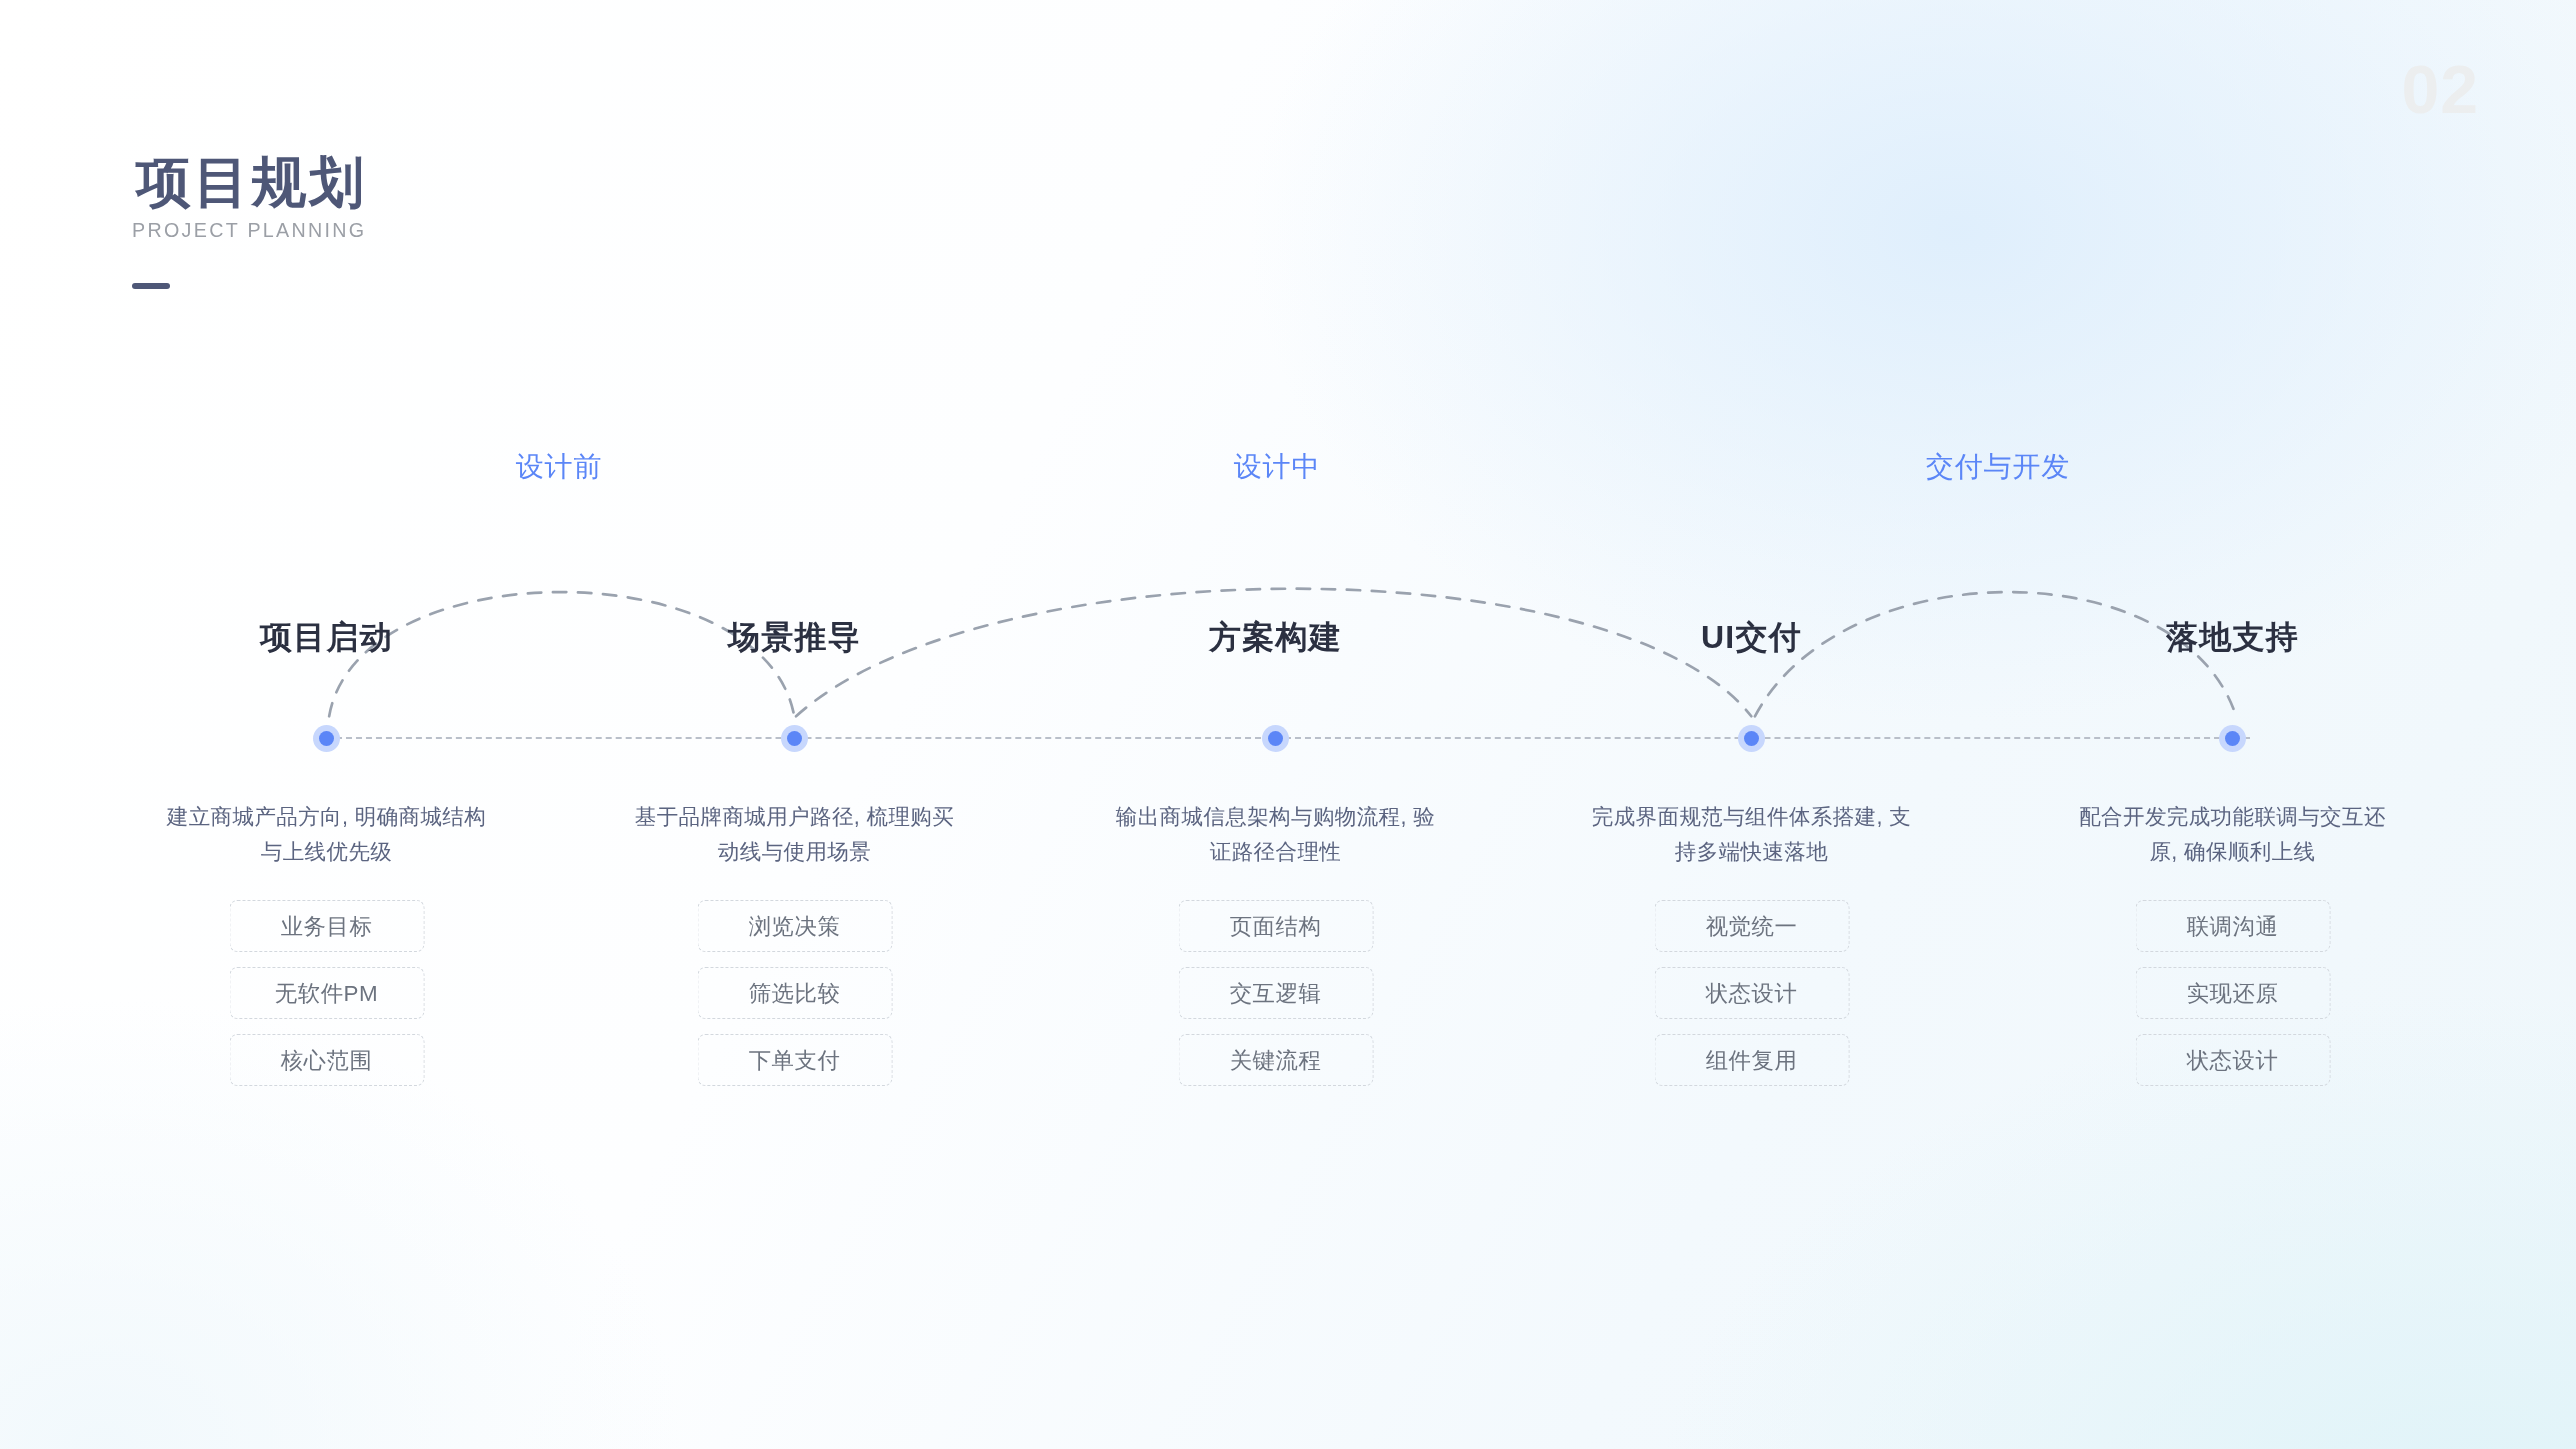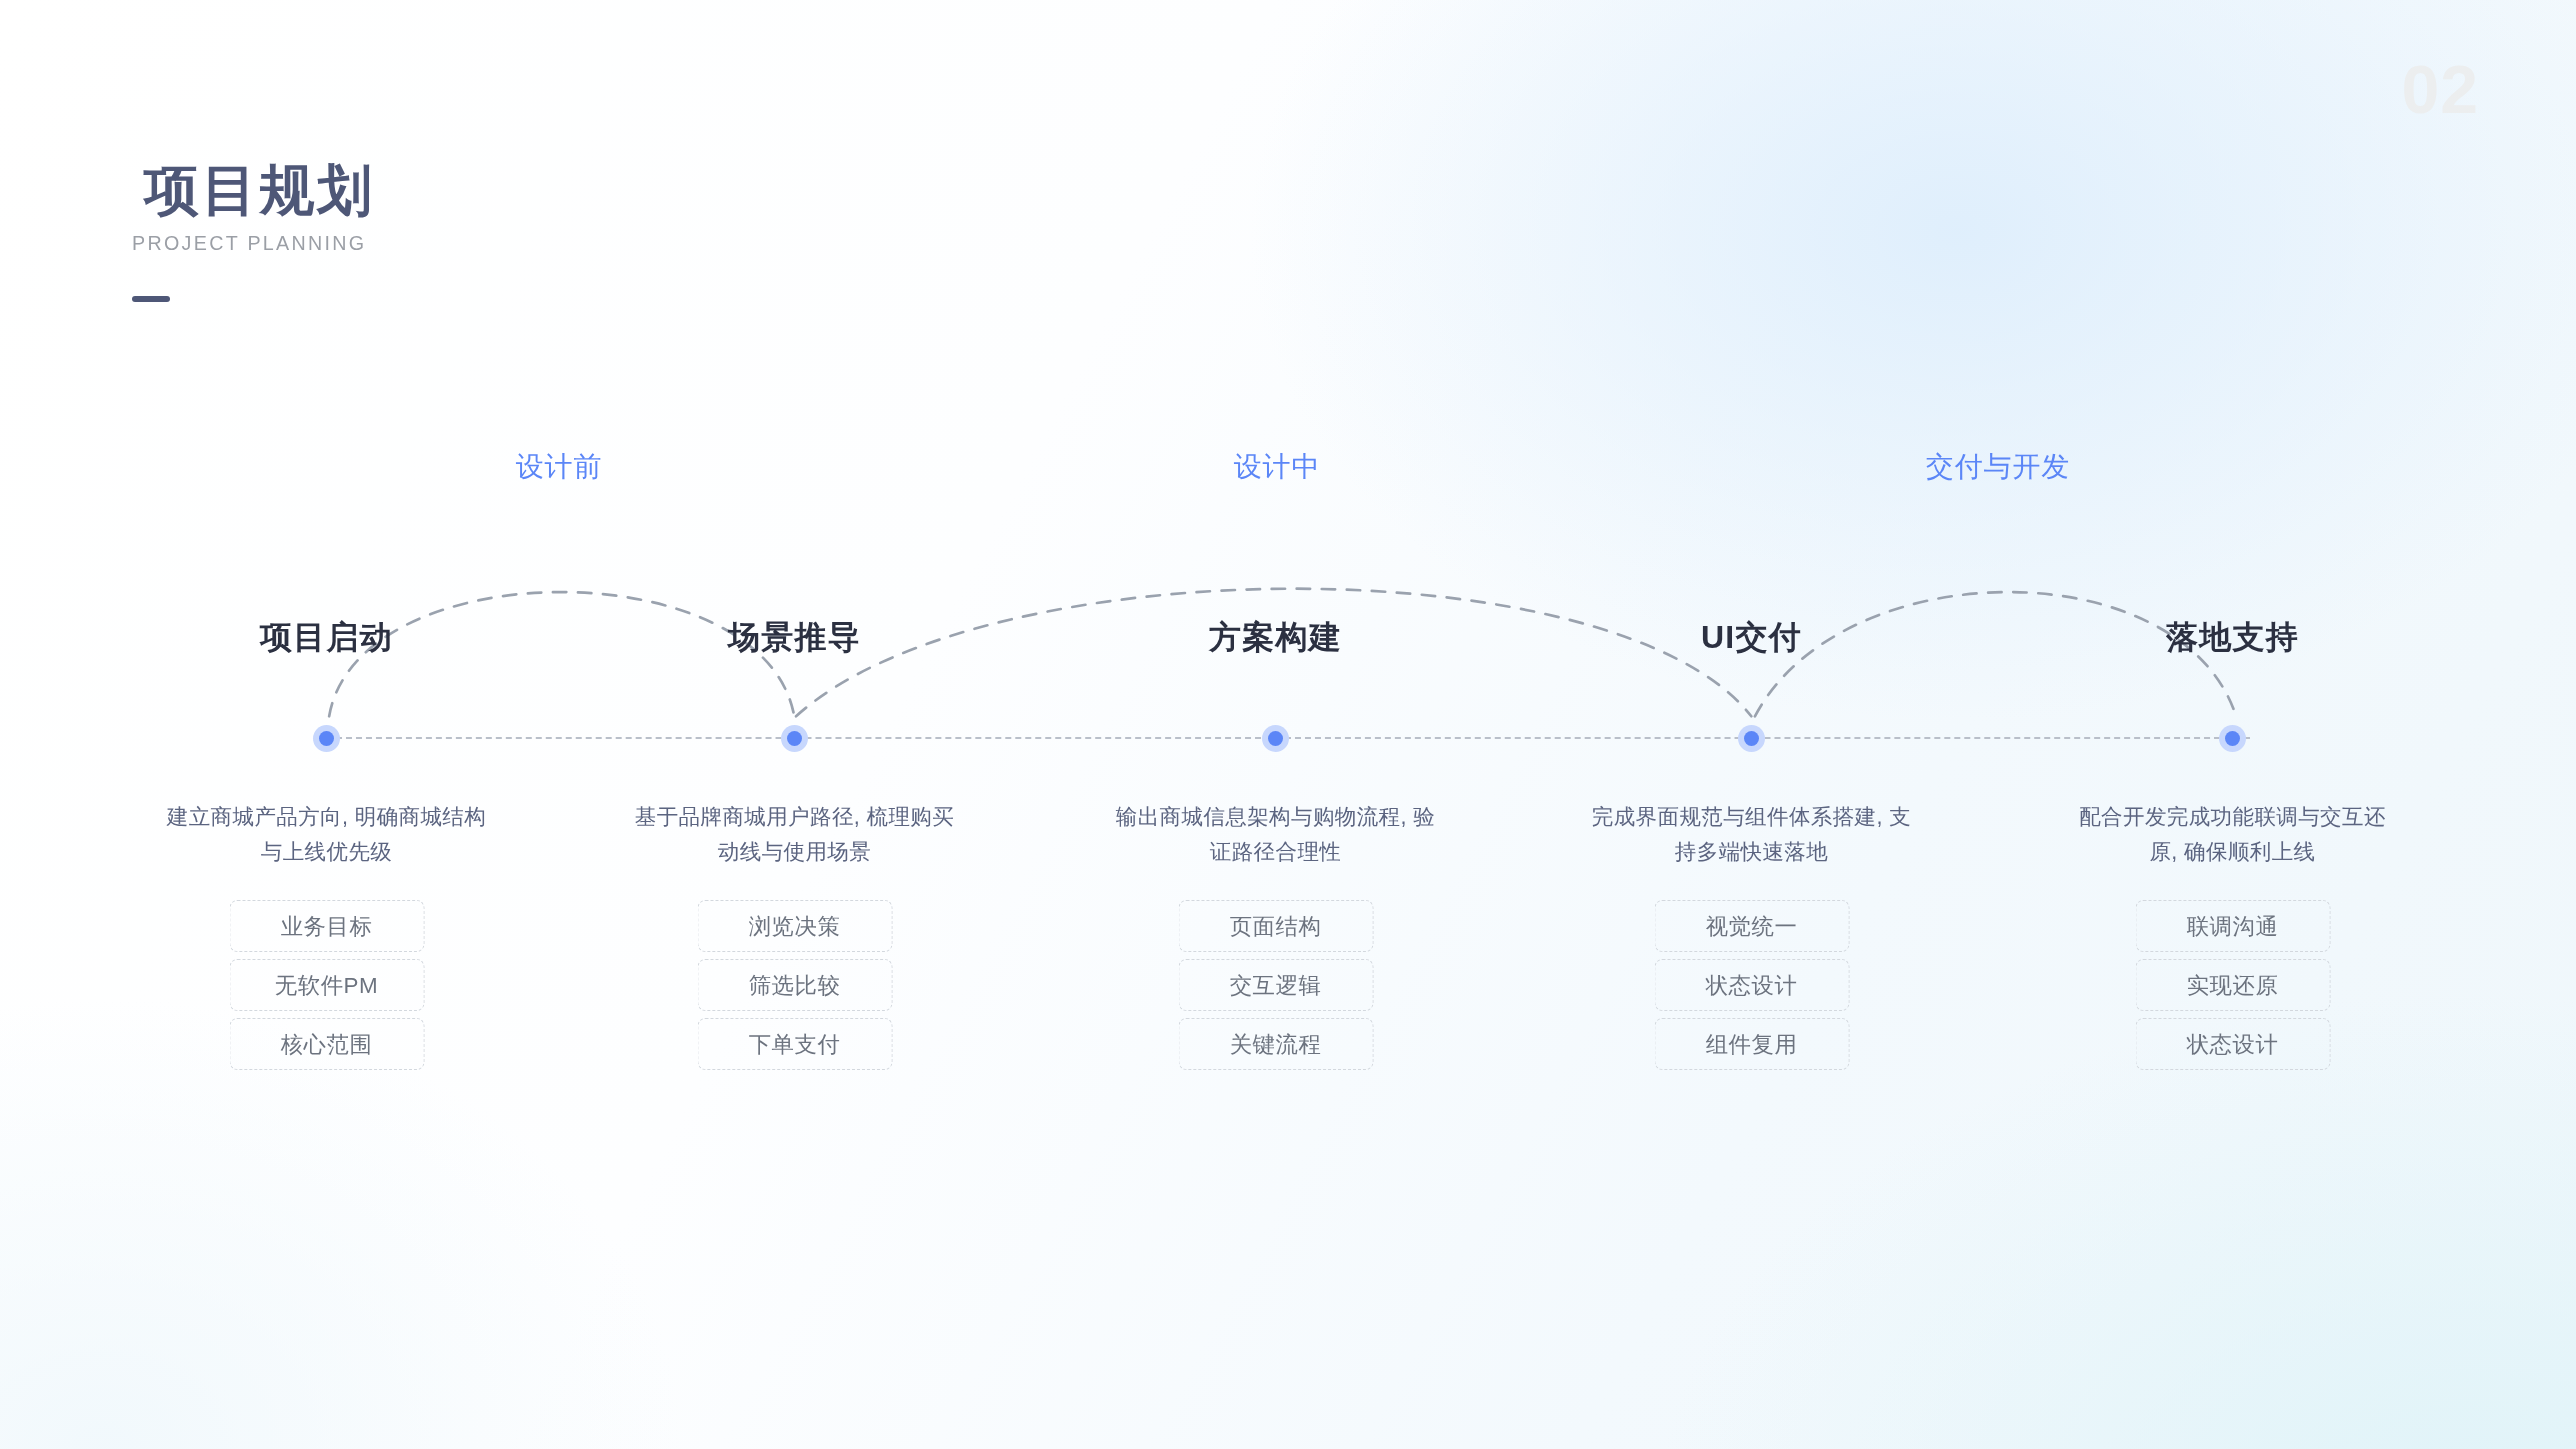--- a/index.html
+++ b/index.html
@@ -39,21 +39,21 @@
   }
 
   
   .header { position: absolute; left: 132px; top: 150px; }
   .header-title {
     font-size: 55px;
     font-weight: bold;
     color: #4e5777;
     letter-spacing: 2.7px;
     line-height: 1.05;
-    margin: 12px;
+    margin: 4px;
   }
   .header-sub {
     margin-top: 7px;
     font-size: 19.7px;
     color: #9b9fa6;
     letter-spacing: 2.3px;
     font-weight: normal;
   }
   .header-rule {
     margin-top: 41px;
@@ -156,21 +156,21 @@
     margin-top: 12px;
   }
   .chips {
     position: absolute;
     top: 506px;
     left: 50%;
     transform: translateX(-50%);
     width: 195px;
     display: flex;
     flex-direction: column;
-    gap: 7px;
+    gap: 15px;
   }
   .chip {
     height: 52px;
     border: 1.8px dashed #d3d8de;
     border-radius: 8px;
     display: flex;
     align-items: center;
     justify-content: center;
     font-size: 22.4px;
     color: #6c737f;

